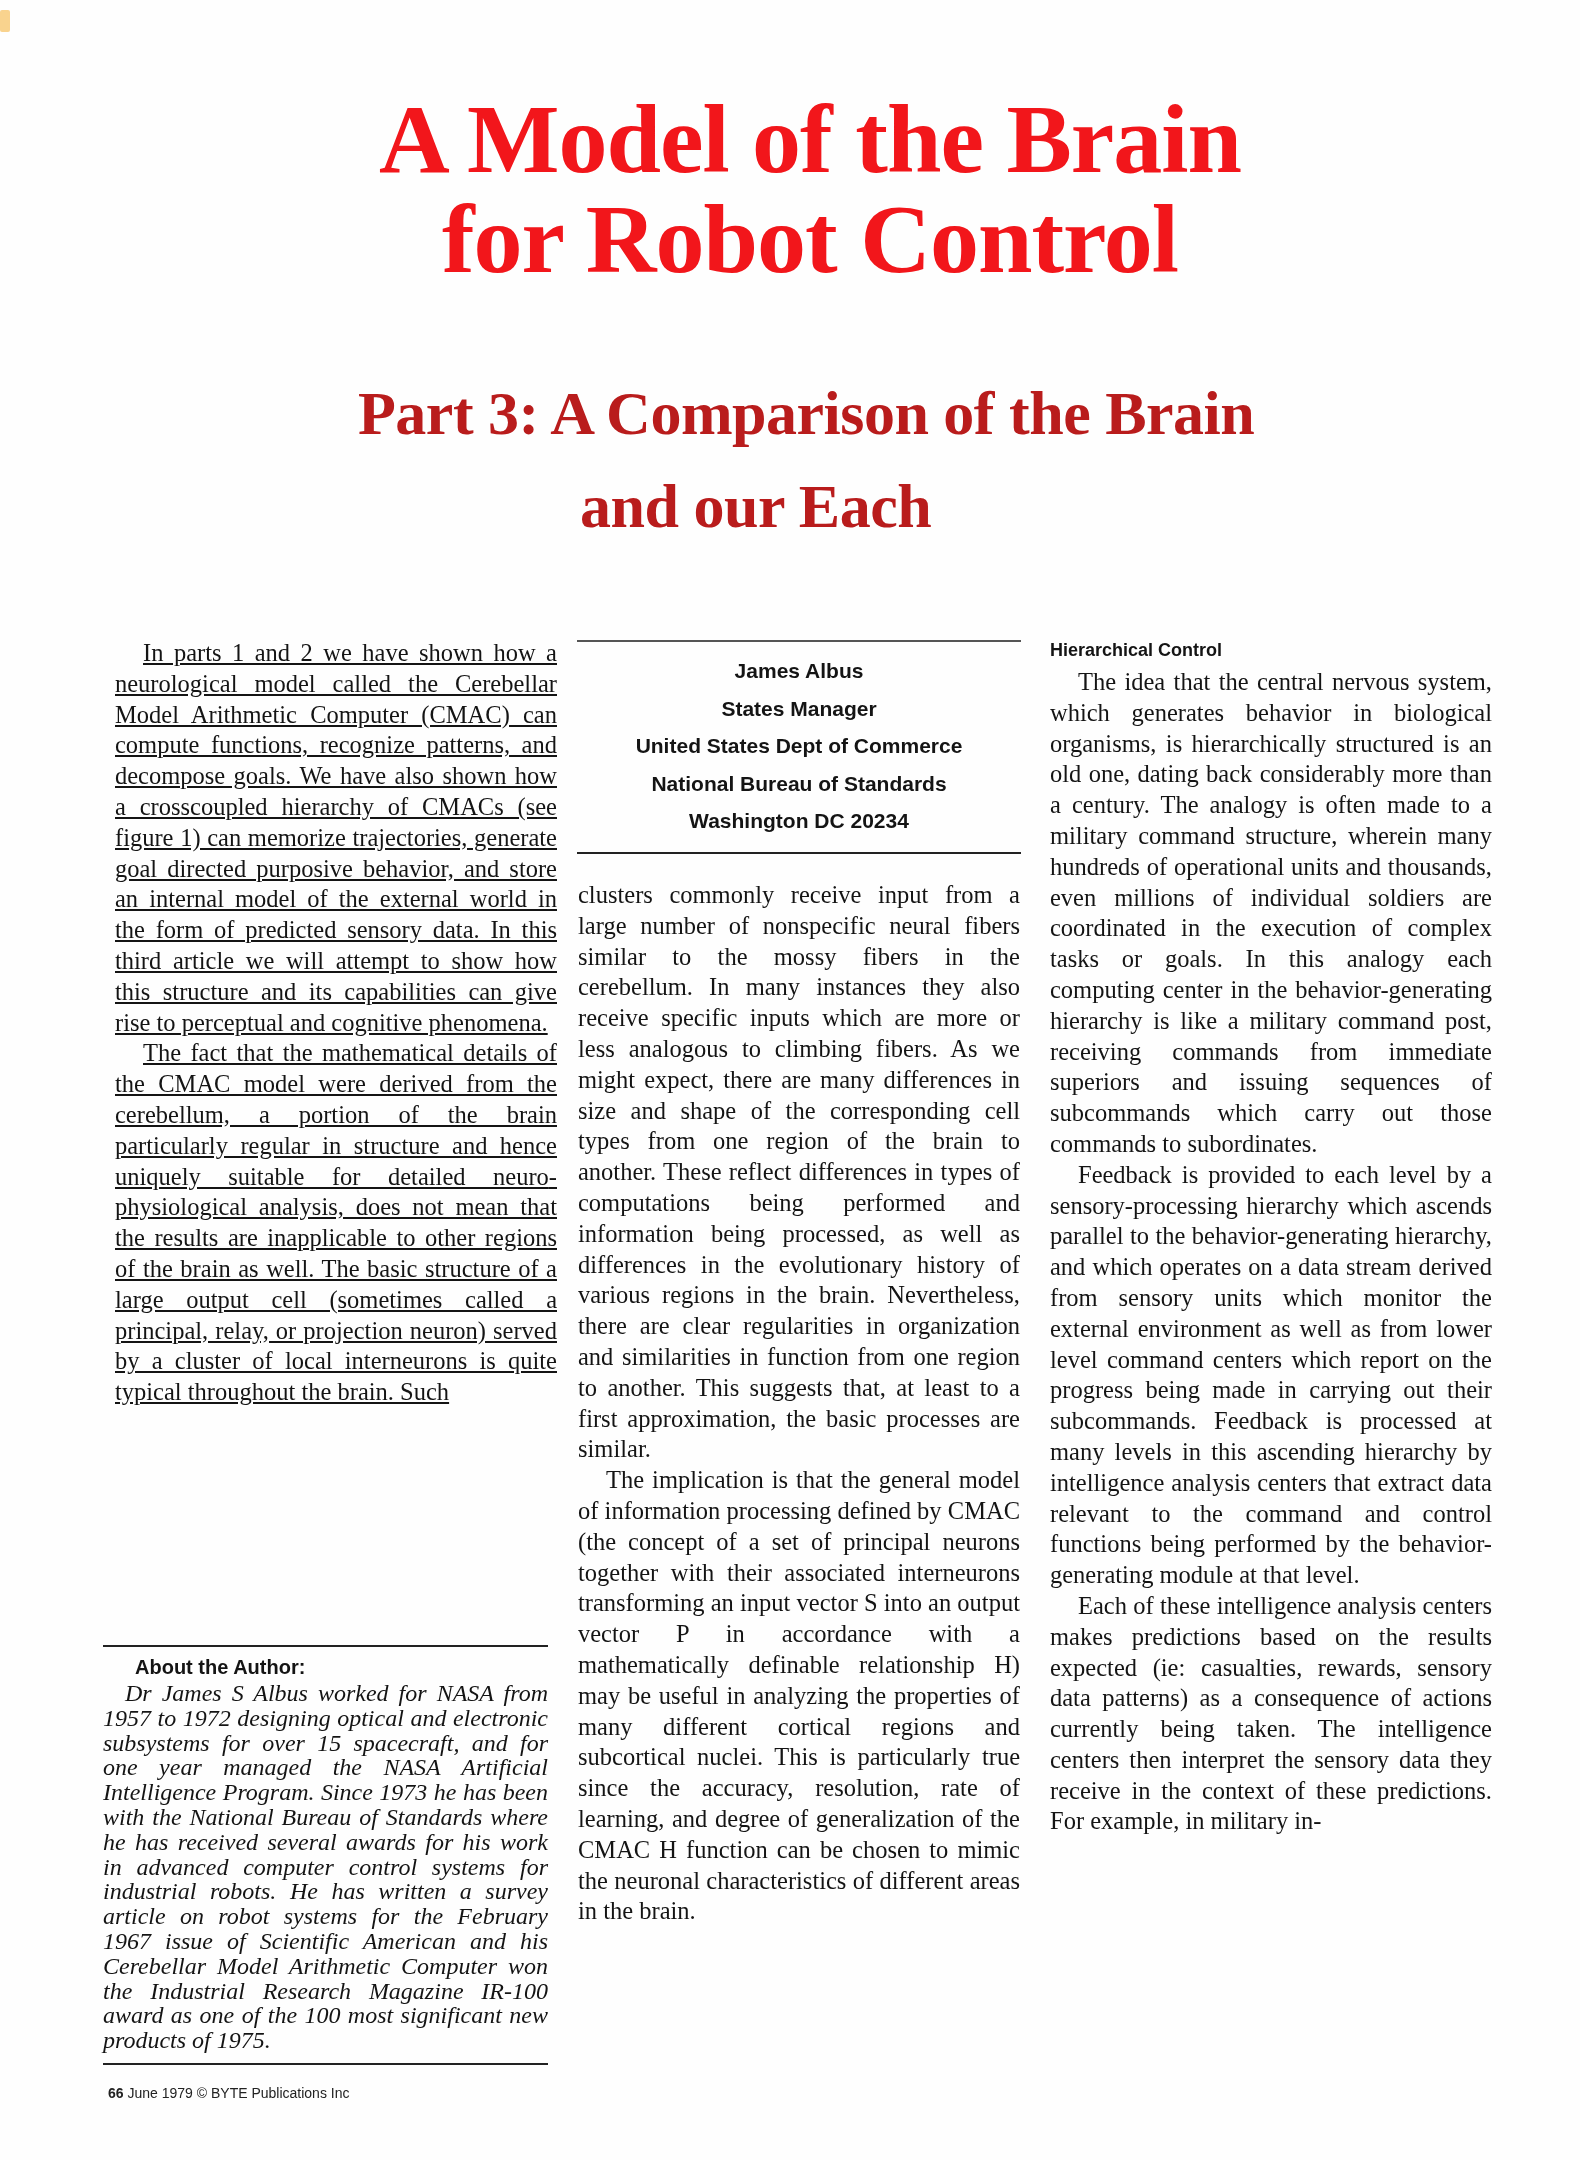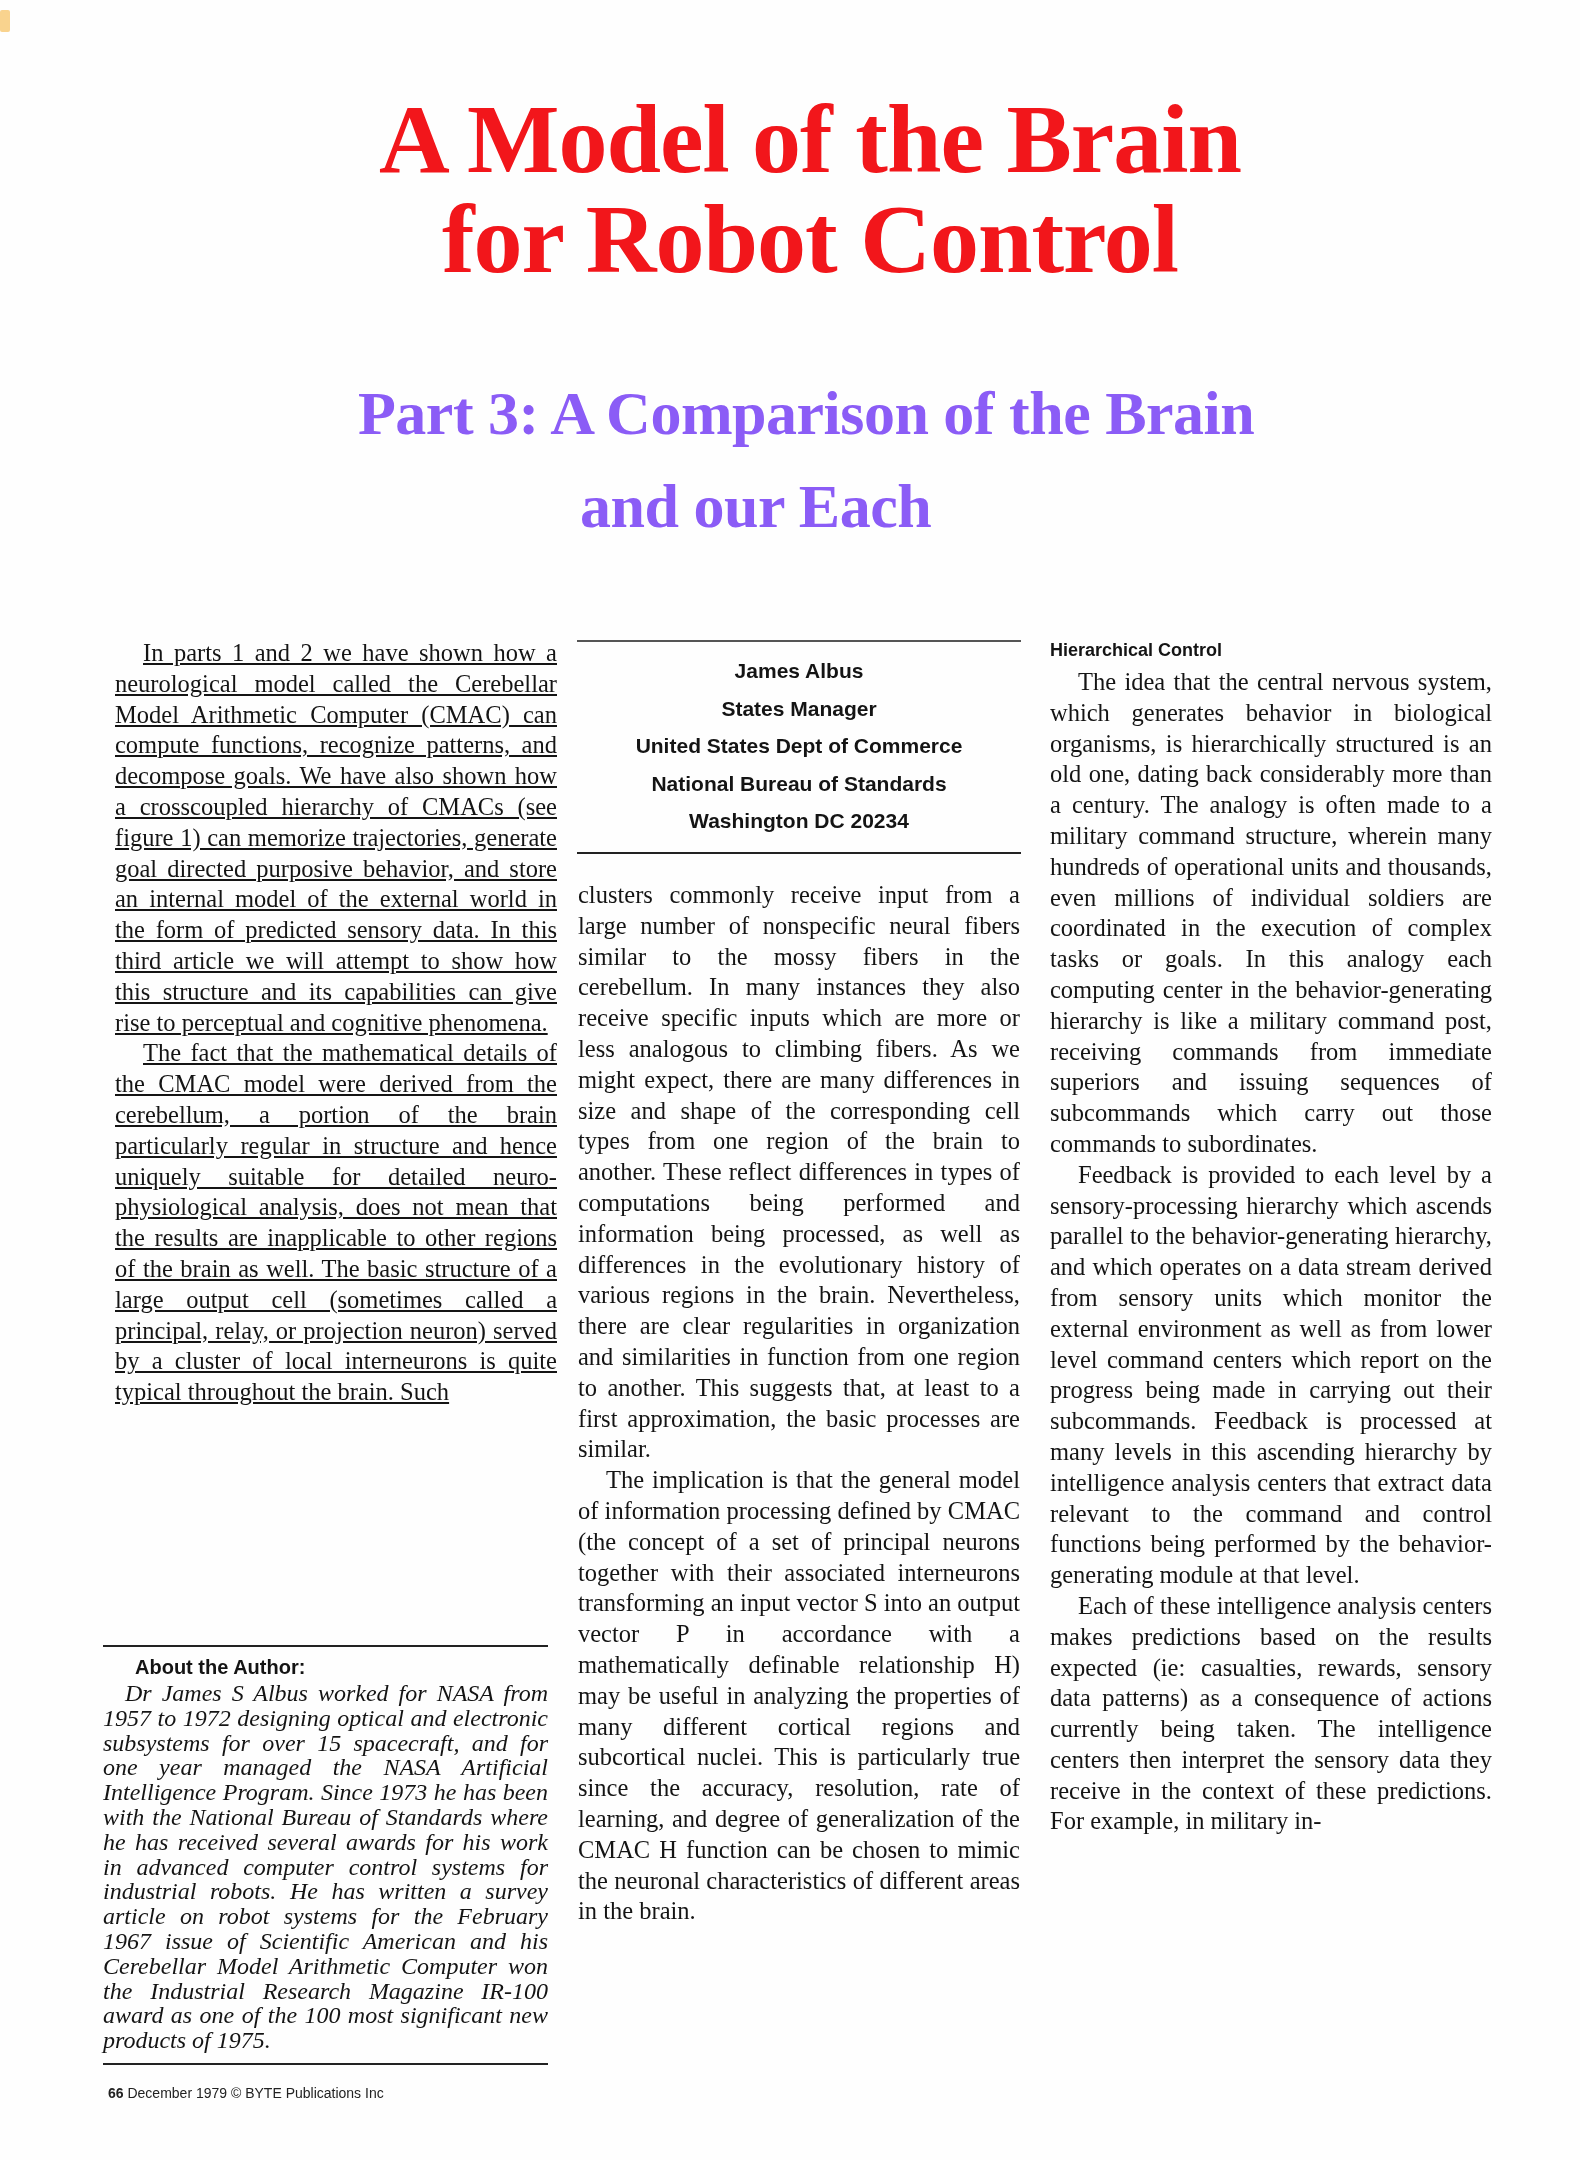--- a/index.html
+++ b/index.html
@@ -13,21 +13,21 @@
     background: #f9d38e; border-radius: 2px;
   }
   .title {
     position: absolute; left: 0; width: 1580px; text-align: center;
     color: #f2161b; font-weight: bold; font-size: 98px; line-height: 1;
     letter-spacing: -1px;
   }
   .title-line1 { top: 90px; padding-left: 20px; }
   .title-line2 { top: 190px; padding-left: 20px; }
   .subtitle {
-    position: absolute; color: #8b5cf6; font-weight: bold;
+    position: absolute; color: #b91c1c; font-weight: bold;
     font-size: 62px; line-height: 1; letter-spacing: -0.5px;
   }
   .subtitle-line1 { left: 358px; top: 382px; }
   .subtitle-line2 { left: 580px; top: 475px; }
 
   .col {
     position: absolute; width: 442px;
     font-size: 24.5px; line-height: 30.8px; text-align: justify;
     hyphens: manual;
   }
@@ -109,14 +109,14 @@
   <p>Each of these intelligence analysis centers makes predictions based on the results expected (ie: casualties, rewards, sensory data patterns) as a consequence of actions currently be­ing taken. The intelligence centers then interpret the sensory data they receive in the context of these predic­tions. For example, in military in-</p>
 </div>
 
 <div class="author-box">
   <div class="author-heading">About the Author:</div>
   <p class="author-text">Dr James S Albus worked for NASA from 1957 to 1972 designing optical and electronic subsystems for over 15 spacecraft, and for one year managed the NASA Artificial Intelligence Program. Since 1973 he has been with the Na­tional Bureau of Standards where he has re­ceived several awards for his work in advanced computer control systems for industrial robots. He has written a survey article on robot systems for the February 1967 issue of Scien­tific American and his Cerebellar Model Arithmetic Computer won the Industrial Research Magazine IR-100 award as one of the 100 most significant new products of 1975.</p>
 </div>
 
 <div class="footer">
   <span class="page-num">66</span>
-  <span>December 1979 © BYTE Publications Inc</span>
+  <span>June 1979 © BYTE Publications Inc</span>
 </div>
 
 </body></html>

